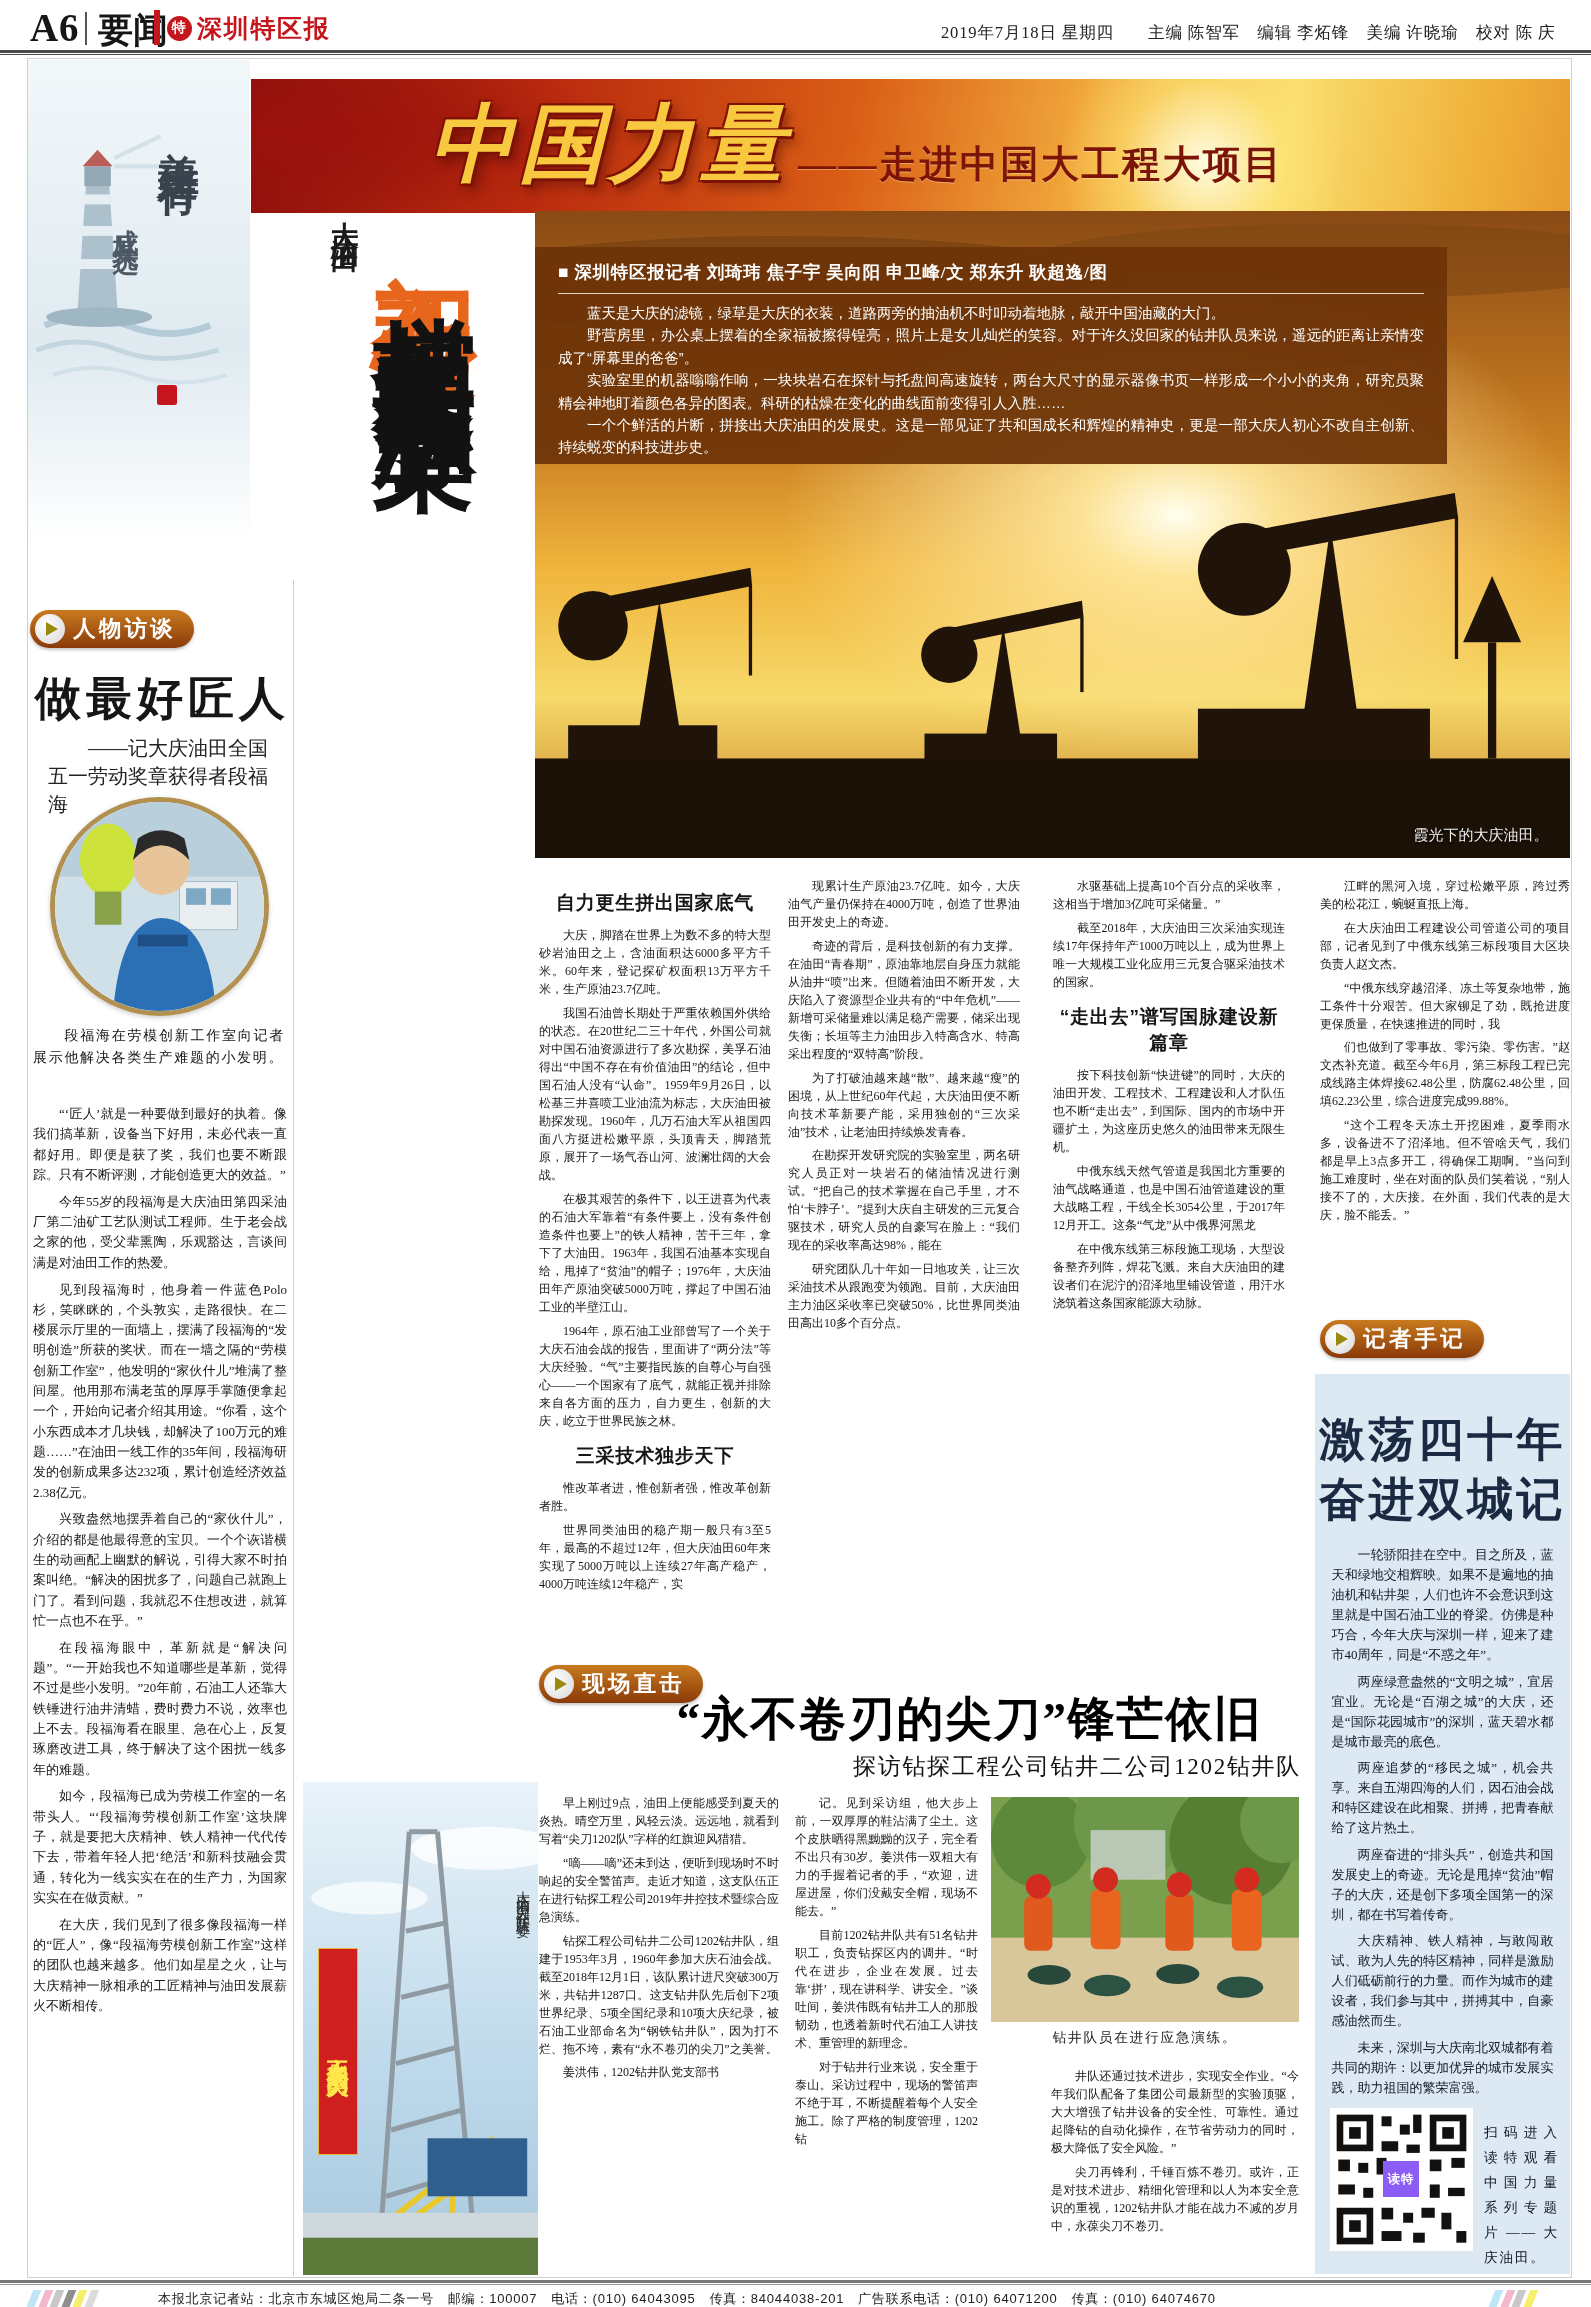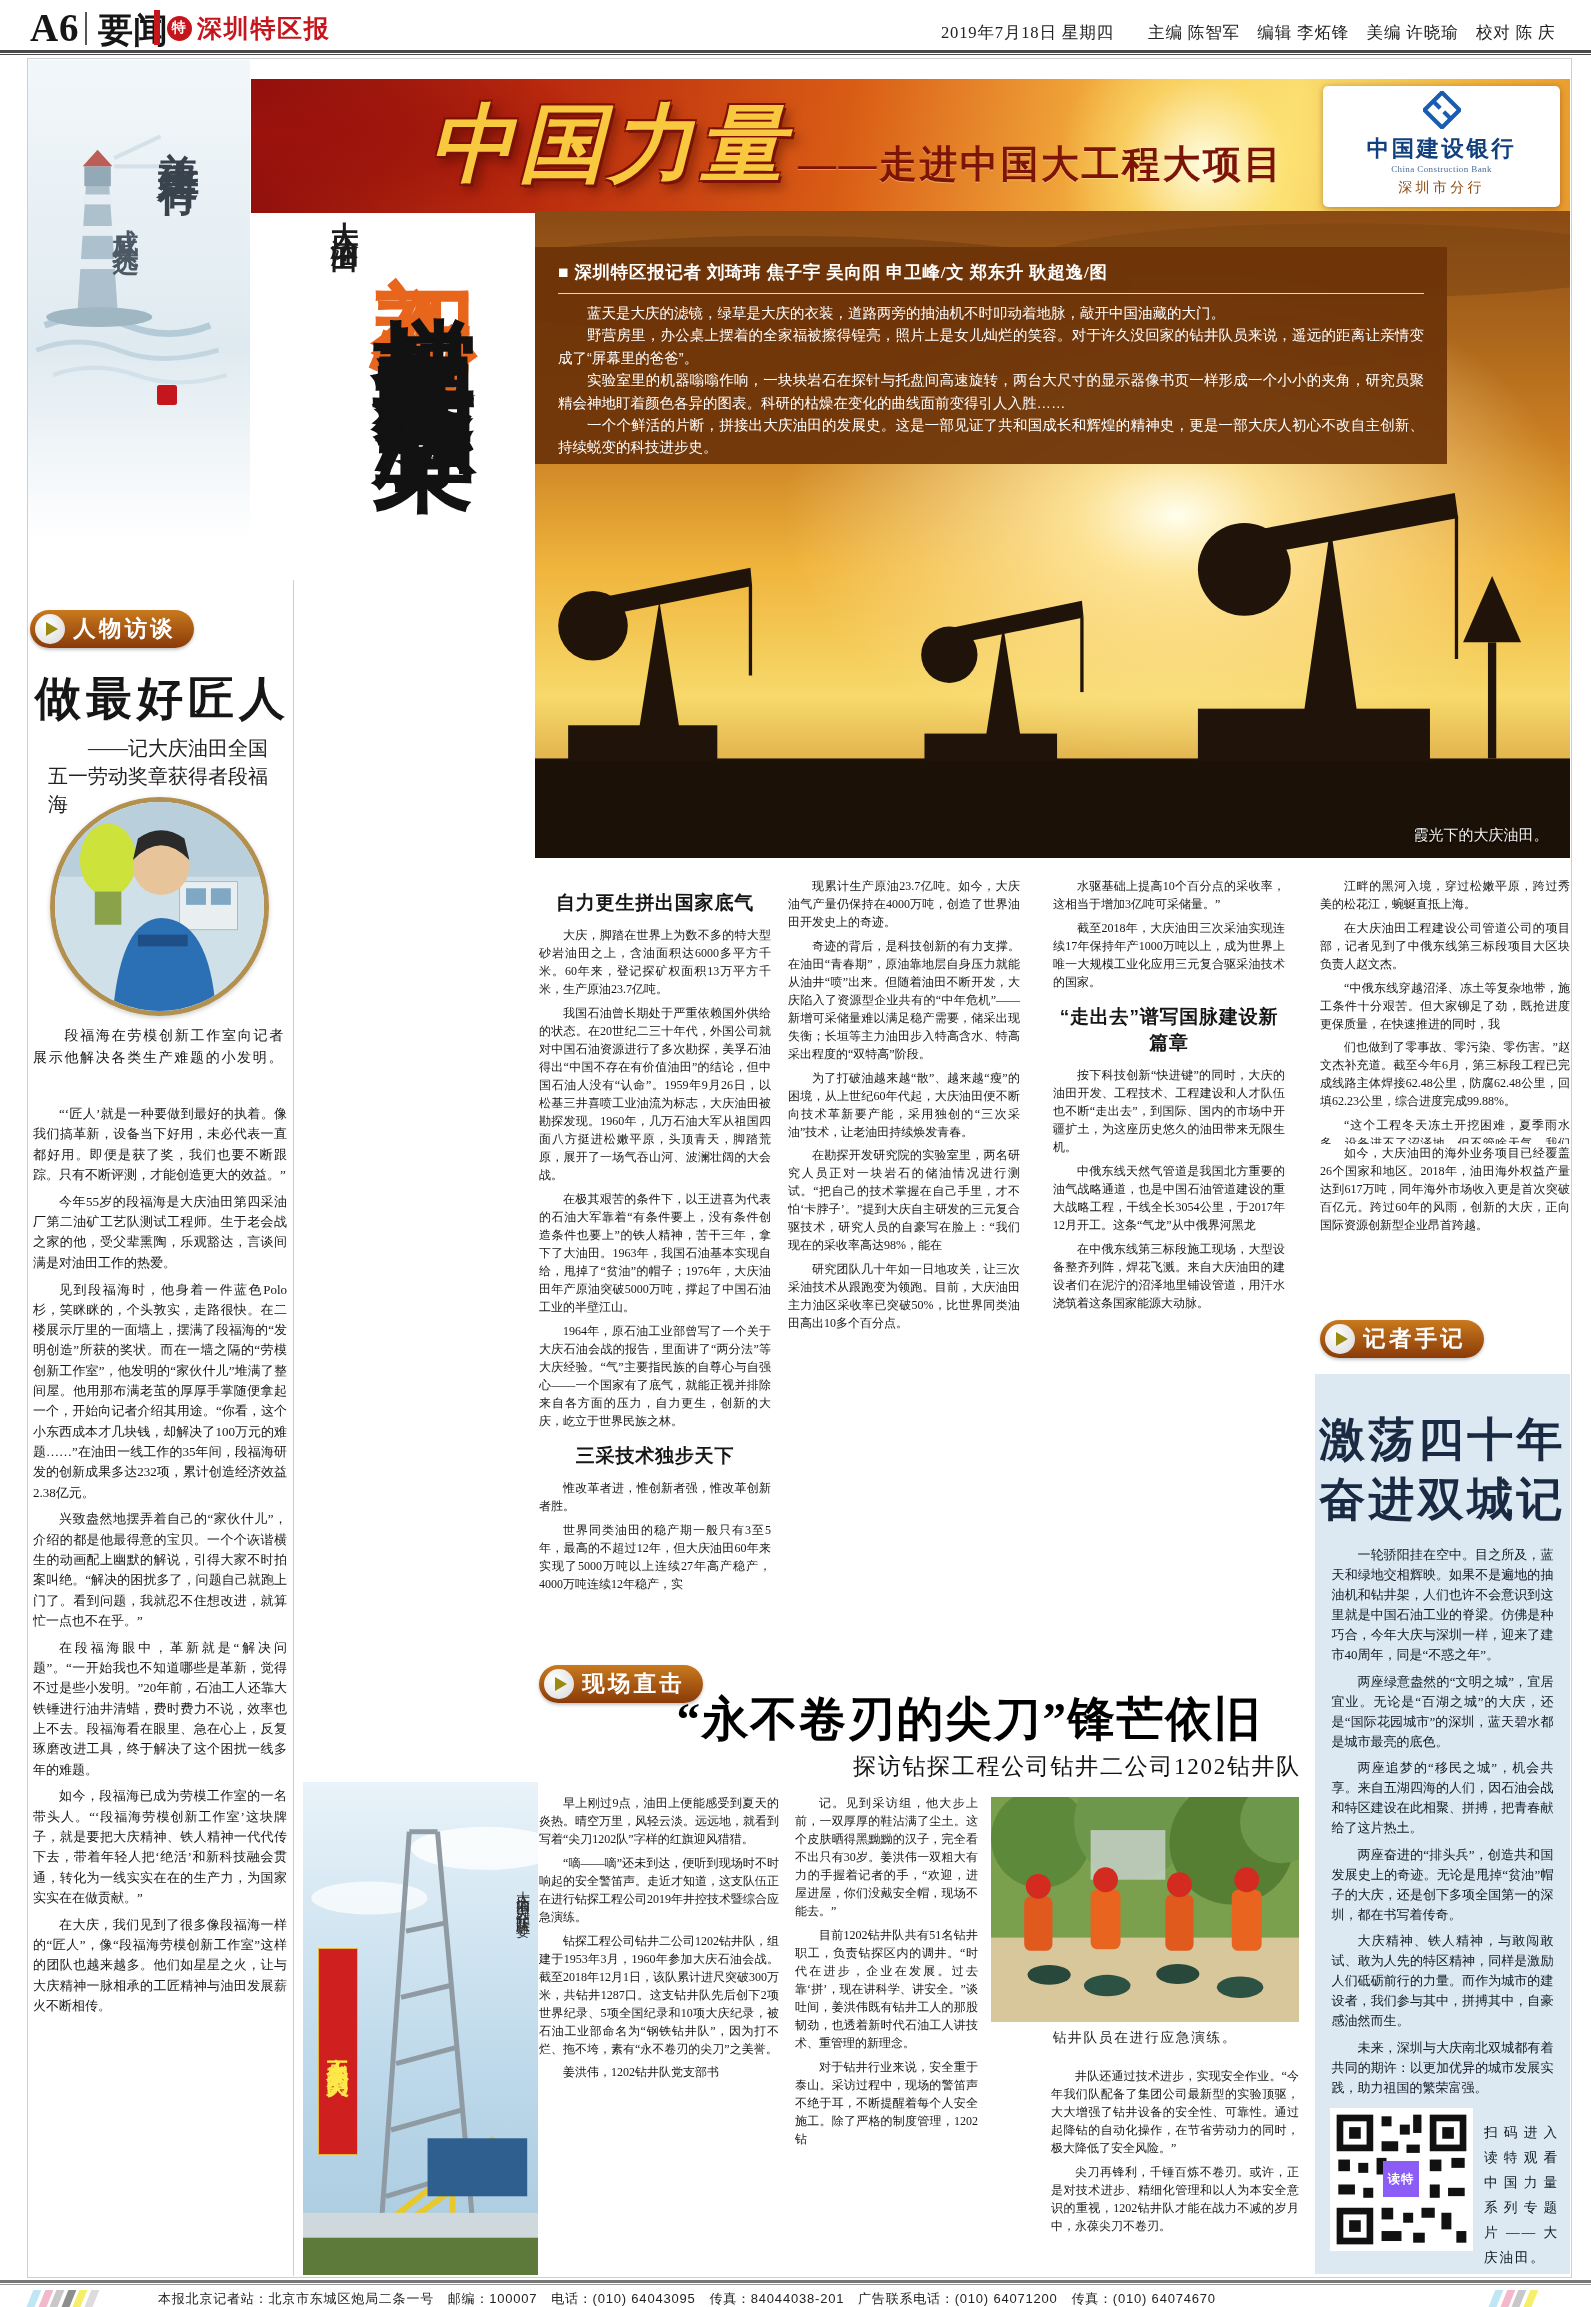--- a/index.html
+++ b/index.html
@@ -113,32 +113,20 @@
     <div class="abs v slogan1" style="left:124px;top:58px;height:249px">善建者行</div>
     <div class="abs v slogan2" style="left:80px;top:149px;height:182px">成其久远</div>
     <div class="abs seal" style="left:129px;top:325px;width:20px;height:20px"></div>
   </div>
 
   <div class="abs banner" style="left:251px;top:79px;width:1319px;height:134px">
     <div class="abs" style="left:0;top:0;width:348px;height:134px;background:radial-gradient(ellipse at 10% 40%,#9c120c 0%,rgba(156,18,12,0) 75%)"></div>
     <div class="abs" style="left:779px;top:-25px;width:348px;height:216px;background:radial-gradient(circle,rgba(255,255,230,.95) 0%,rgba(255,230,120,.5) 40%,rgba(255,210,90,0) 70%)"></div>
     <div class="abs banner-title" style="left:178px;top:8.3px">中国力量</div>
     <div class="abs banner-sub" style="left:547px;top:60px">——走进中国大工程大项目</div>
-    <div class="abs ccb-card" style="right:10px;top:6.6px;width:237px;height:121px">
-      <svg width="38" height="38" viewBox="0 0 46 46" style="margin-top:5px">
-        <g transform="rotate(45 23 23)" fill="none" stroke="#1a5cb0" stroke-width="5">
-          <rect x="8" y="8" width="30" height="30"></rect>
-          <line x1="8" y1="23" x2="20" y2="23"></line>
-          <line x1="26" y1="23" x2="38" y2="23"></line>
-        </g>
-      </svg>
-      <div class="ccb-name">中国建设银行</div>
-      <div class="ccb-en">China Construction Bank</div>
-      <div class="ccb-branch">深圳市分行</div>
-    </div>
   </div>
 
   <div class="abs v kicker" style="left:325px;top:199px;height:348px">大庆油田：</div>
   <div class="abs v vhead" style="left:373px;top:189px;height:1459px">
     <span class="acc">初心不改</span><span class="blk">撑起共和国油脉脊梁</span>
   </div>
 
   <div class="abs" style="left:535px;top:211px;width:1035px;height:647px;overflow:hidden">
     <svg width="1035" height="647" viewBox="0 0 1249 780" preserveAspectRatio="none">
       <defs>
@@ -221,23 +209,20 @@
     <p>在中俄东线第三标段施工现场，大型设备整齐列阵，焊花飞溅。来自大庆油田的建设者们在泥泞的沼泽地里铺设管道，用汗水浇筑着这条国家能源大动脉。</p>
   </div>
   <div class="abs col" style="left:1320px;top:877px;width:250px;height:414px">
     <p>江畔的黑河入境，穿过松嫩平原，跨过秀美的松花江，蜿蜒直抵上海。</p>
     <p>在大庆油田工程建设公司管道公司的项目部，记者见到了中俄东线第三标段项目大区块负责人赵文杰。</p>
     <p>“中俄东线穿越沼泽、冻土等复杂地带，施工条件十分艰苦。但大家铆足了劲，既抢进度更保质量，在快速推进的同时，我</p>
     <p>们也做到了零事故、零污染、零伤害。”赵文杰补充道。截至今年6月，第三标段工程已完成线路主体焊接62.48公里，防腐62.48公里，回填62.23公里，综合进度完成99.88%。</p>
     <p>“这个工程冬天冻土开挖困难，夏季雨水多，设备进不了沼泽地。但不管啥天气，我们都是早上3点多开工，得确保工期啊。”当问到施工难度时，坐在对面的队员们笑着说，“别人接不了的，大庆接。在外面，我们代表的是大庆，脸不能丢。”</p>
   </div>
 
-  <div class="abs col" style="left:1320px;top:1144px;width:250px;height:166px;background:#fff">
-    <p>如今，大庆油田的海外业务项目已经覆盖26个国家和地区。2018年，油田海外权益产量达到617万吨，同年海外市场收入更是首次突破百亿元。跨过60年的风雨，创新的大庆，正向国际资源创新型企业昂首跨越。</p>
-  </div>
 
   <div class="abs badge" style="left:30px;top:610px">
     <span class="play">
         <i></i>
       </span>
     <span>人物访谈</span>
   </div>
   <div class="abs iv-title" style="left:35px;top:668px">做最好匠人</div>
   <div class="abs iv-sub" style="left:48px;top:734px;width:237px;text-indent:2em">——记大庆油田全国五一劳动奖章获得者段福海</div>
   <div class="abs iv-photo" style="left:50px;top:797px;width:209px;height:209px">

